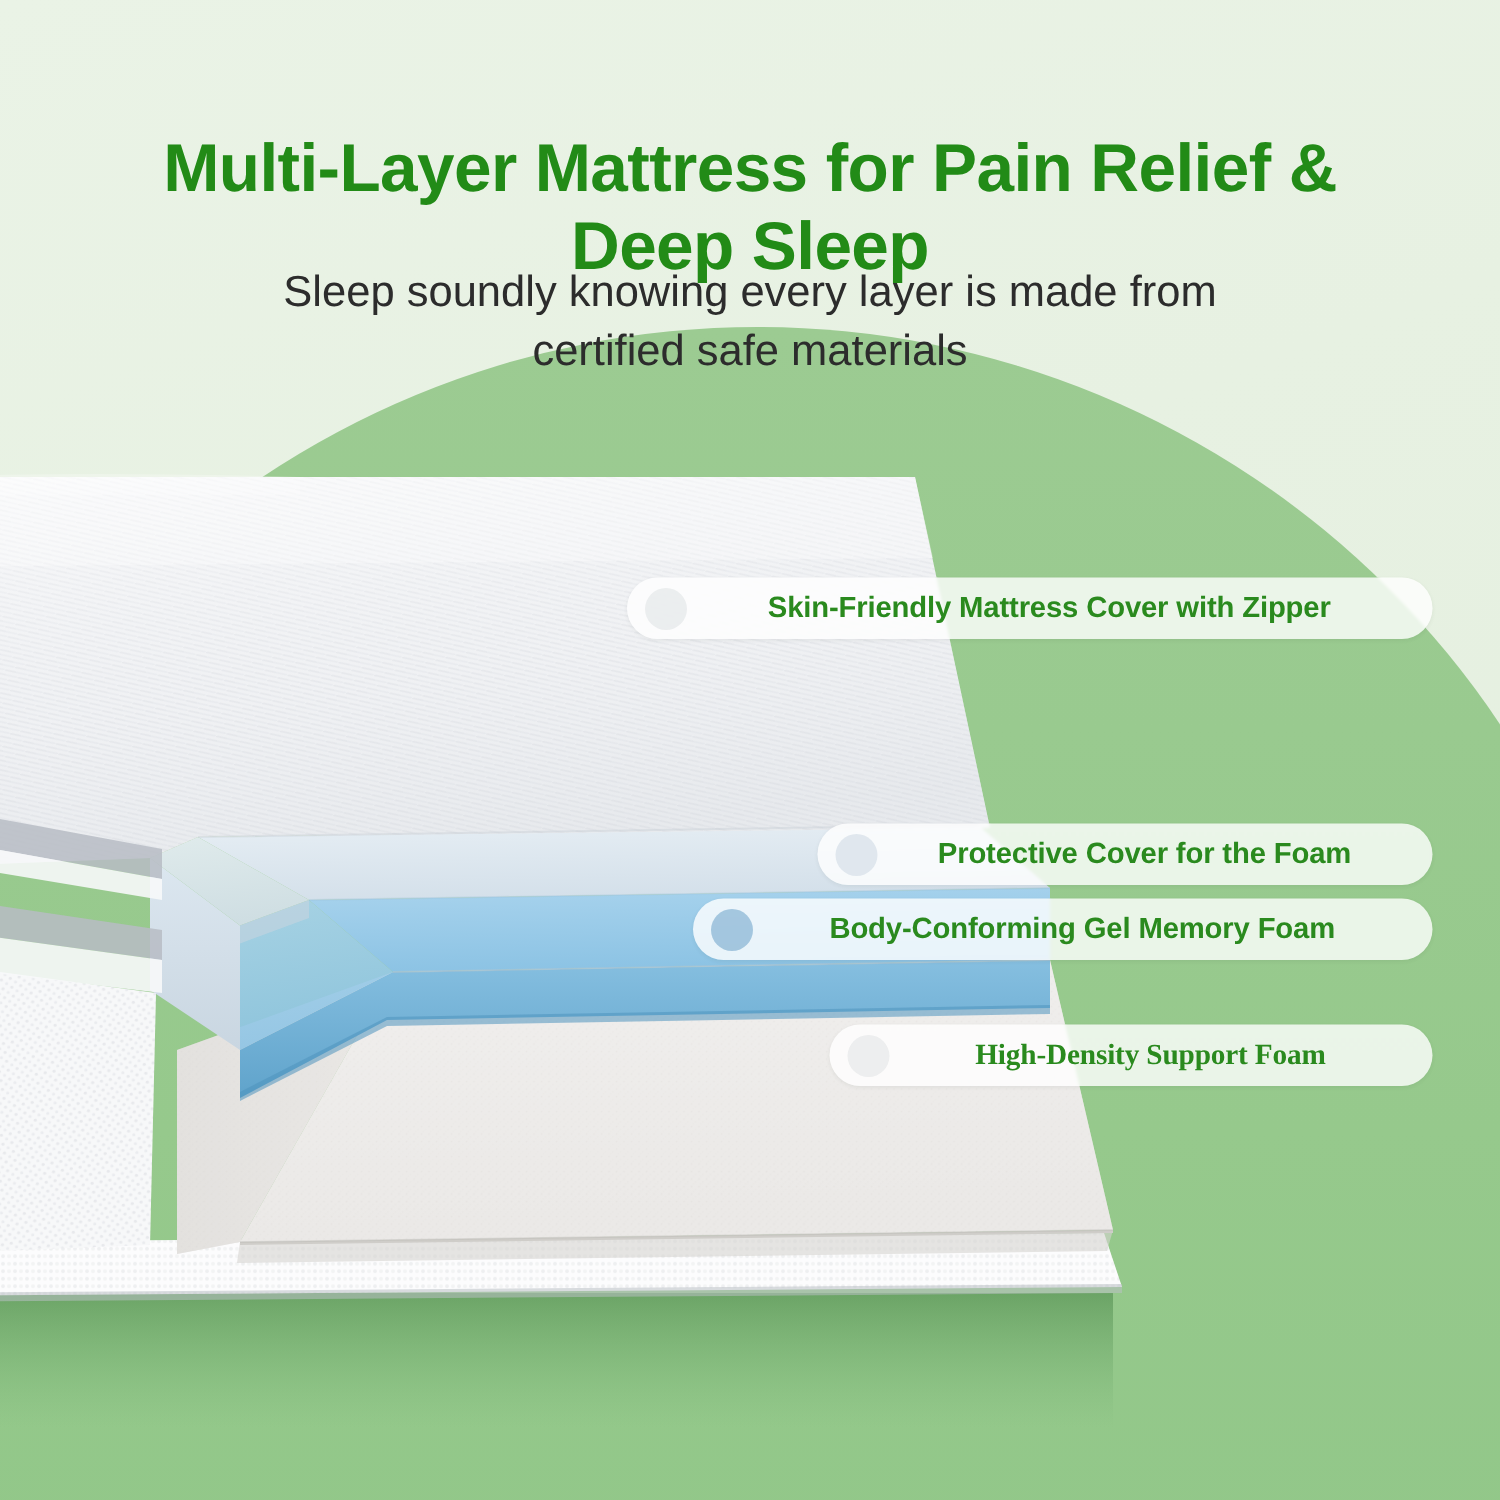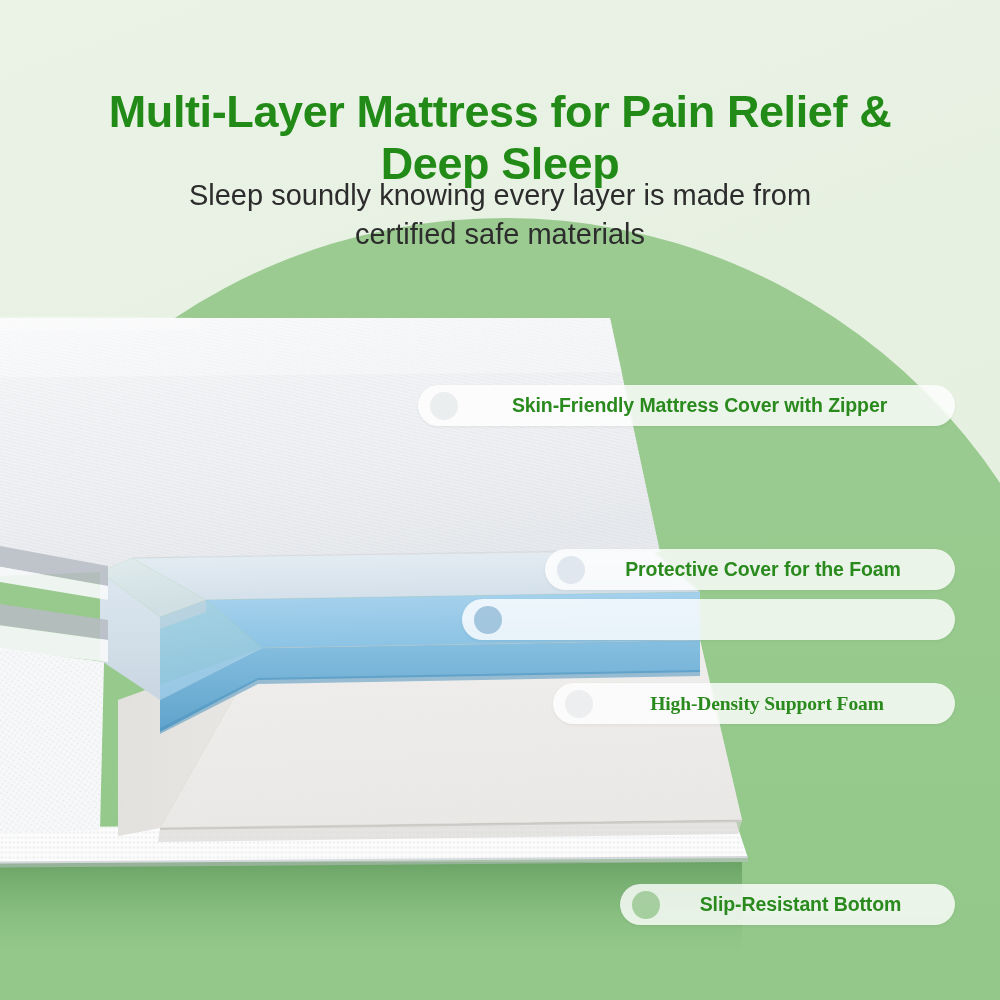--- a/index.html
+++ b/index.html
@@ -272,25 +272,22 @@
     <span class="ptext">Protective Cover for the Foam</span>
   </div>
 
   <div class="pill p0">
     <span class="dot"></span>
     <span class="ptext">Skin-Friendly Mattress Cover with Zipper</span>
   </div>
 
   <div class="pill p2">
     <span class="dot"></span>
+    <span class="ptext">Body-Conforming Gel Memory Foam</span>
   </div>
 
   <div class="pill p3">
     <span class="dot"></span>
     <span class="ptext">High-Density Support Foam</span>
   </div>
 
-  <div class="pill p4">
-    <span class="dot"></span>
-    <span class="ptext">Slip-Resistant Bottom</span>
-  </div>
 
 </div>
 
 </body></html>

